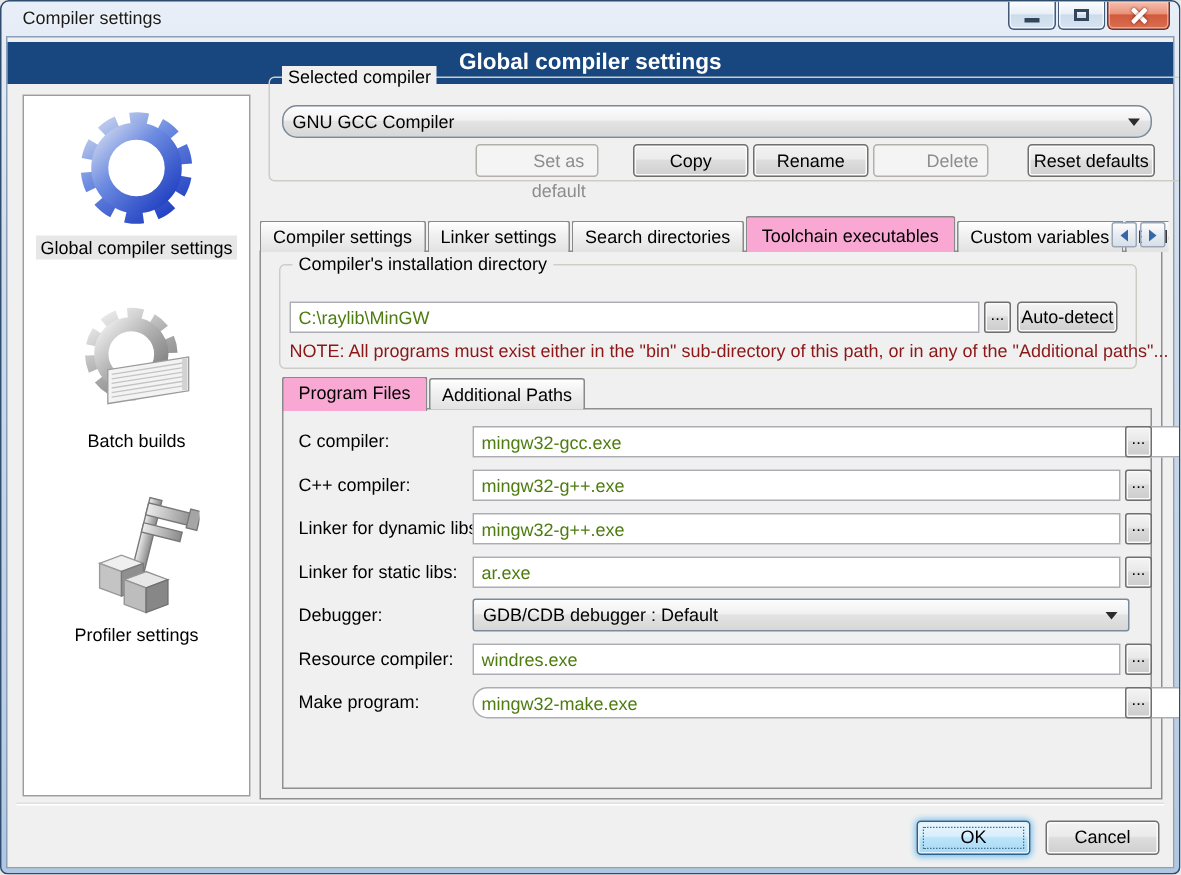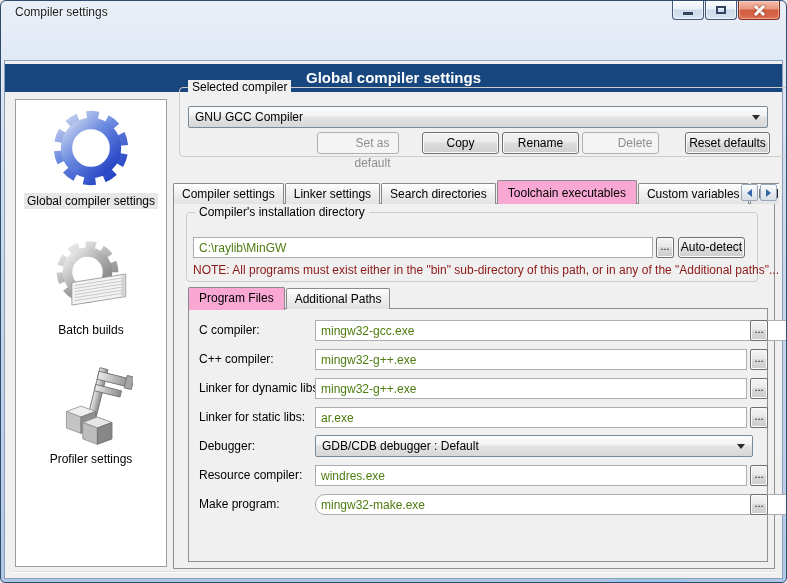--- a/index.html
+++ b/index.html
@@ -37,21 +37,21 @@
   .glyph-close::before, .glyph-close::after {
     content:""; position:absolute; left:0; top:5px; width:13px; height:3px;
     background:#fff; border-radius:1px; box-shadow:0 0 2px #7a2313;
   }
   .glyph-close::before { transform: rotate(45deg); }
   .glyph-close::after  { transform: rotate(-45deg); }
 
   
   .dialog {
     position: absolute; left: 3px; right: 3px; top: 23px; bottom: 3px;
-    background: #f0f0f0; border: 1px solid #8ba0b8; margin-top: 36px;
+    background: #f0f0f0; border: 1px solid #8ba0b8;
   }
   .header {
     position: absolute; top: 3px; left: 0; right: 0; height: 28px;
     background: var(--header-bg, #174a80);
     color: #fff; font-size: 15px; font-weight: bold;
     text-align: center; line-height: 28px;
   }
 
   
   .sidebar {
@@ -234,21 +234,21 @@
           <polygon points="36,62 52,56 68,62 52,68" fill="#e7e7e7" stroke="#949494"></polygon>
           <polygon points="36,62 52,68 52,86 36,80" fill="#bdbdbd" stroke="#949494"></polygon>
           <polygon points="68,62 52,68 52,86 68,80" fill="#878787" stroke="#6f6f6f"></polygon>
         </svg>
         <span class="ilabel">Profiler settings</span>
       </div>
     </div>
 
     <div class="groupbox" style="left:174px; top:26px; width:648px; height:70px;">
       <span class="legend">Selected compiler</span>
-      <div class="combo" style="left:8px; top:18px; width:580px;">
+      <div class="combo" style="left:8px; top:18px; width:580px;border-radius:10px;">
         <span class="val">GNU GCC Compiler</span>
         <span class="dd-arrow"></span>
       </div>
       <div class="btn disabled" style="left:137px; top:44px; width:82px;">Set as default</div>
       <div class="btn" style="left:242px; top:44px; width:77px;">Copy</div>
       <div class="btn" style="left:322px; top:44px; width:77px;">Rename</div>
       <div class="btn disabled" style="left:402px; top:44px; width:77px;">Delete</div>
       <div class="btn" style="left:505px; top:44px; width:85px;">Reset defaults</div>
     </div>
 

